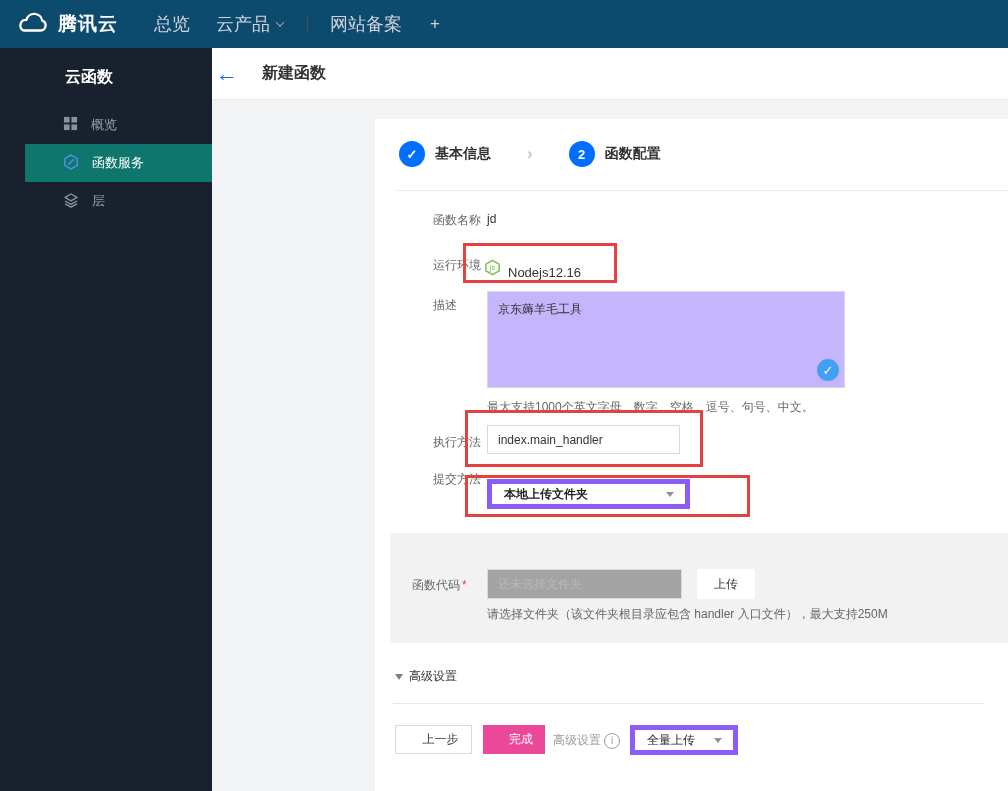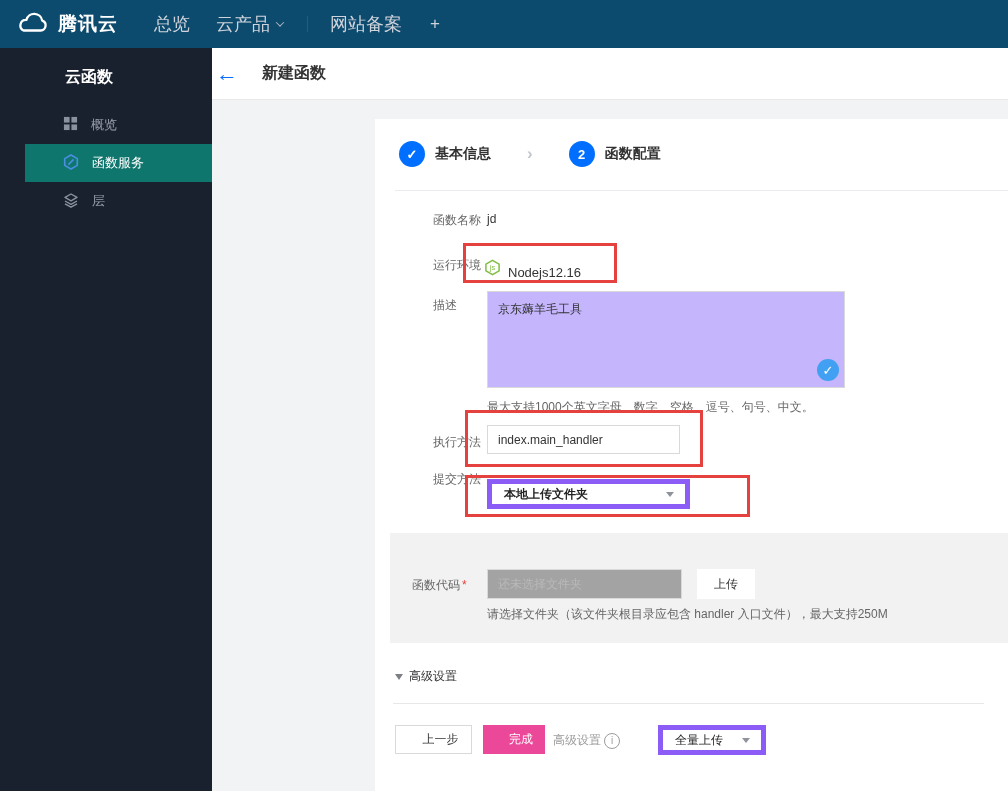--- a/index.html
+++ b/index.html
@@ -133,21 +133,21 @@
   .advanced { position: absolute; left: 20px; top: 549px; display: flex; align-items: center; cursor: pointer; }
   .tri-down { width: 0; height: 0; border: 4px solid transparent; border-top: 6px solid #7c7f84; margin-top: 5px; }
   .advanced-label { margin-left: 6px; font-size: 12px; color: #333; }
   .footer-divider { position: absolute; left: 18px; right: 24px; top: 584px; height: 1px; background: #e7e7e7; }
 
   .btn { position: absolute; height: 29px; font-family: "Liberation Sans", sans-serif; font-size: 12px; cursor: pointer; padding-left: 14px; }
   .btn-prev { left: 20px; top: 606px; width: 77px; background: #fff; border: 1px solid #d9d9d9; color: #333; }
   .btn-finish { left: 108px; top: 606px; width: 62px; background: #ec4899; border: none; color: #fff; }
   .upload-mode { position: absolute; left: 178px; top: 613px; font-size: 12px; color: #9b9b9b; display: flex; align-items: center; }
   .upload-mode .info-icon { margin-left: 3px; border-color: #9b9b9b; color: #9b9b9b; background: transparent; }
-  .mode-select { left: 255px; top: 606px; width: 108px; margin-left: 28px; }
+  .mode-select { left: 255px; top: 606px; width: 108px; }
 </style>
 </head>
 <body>
 
 <div class="topnav">
   <div class="brand">
     <span>
       <svg width="36" height="25" viewBox="0 0 36 25" fill="none" stroke="#ffffff" stroke-width="2.3" stroke-linejoin="round" stroke-linecap="round">
         <path d="M9.5 20.5 h17.2 a5.1 5.1 0 0 0 1.5 -9.9 a8.1 8.1 0 0 0 -15.8 -0.7 a5.6 5.6 0 0 0 -2.9 10.6 z"></path>
       </svg>

